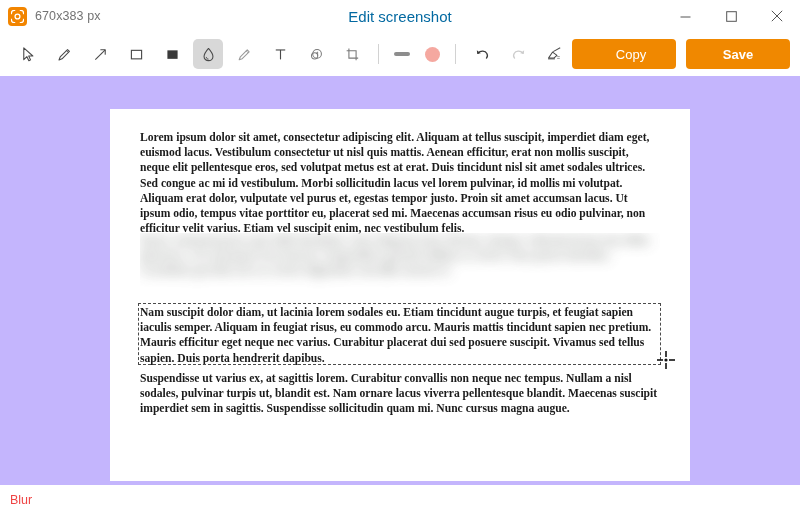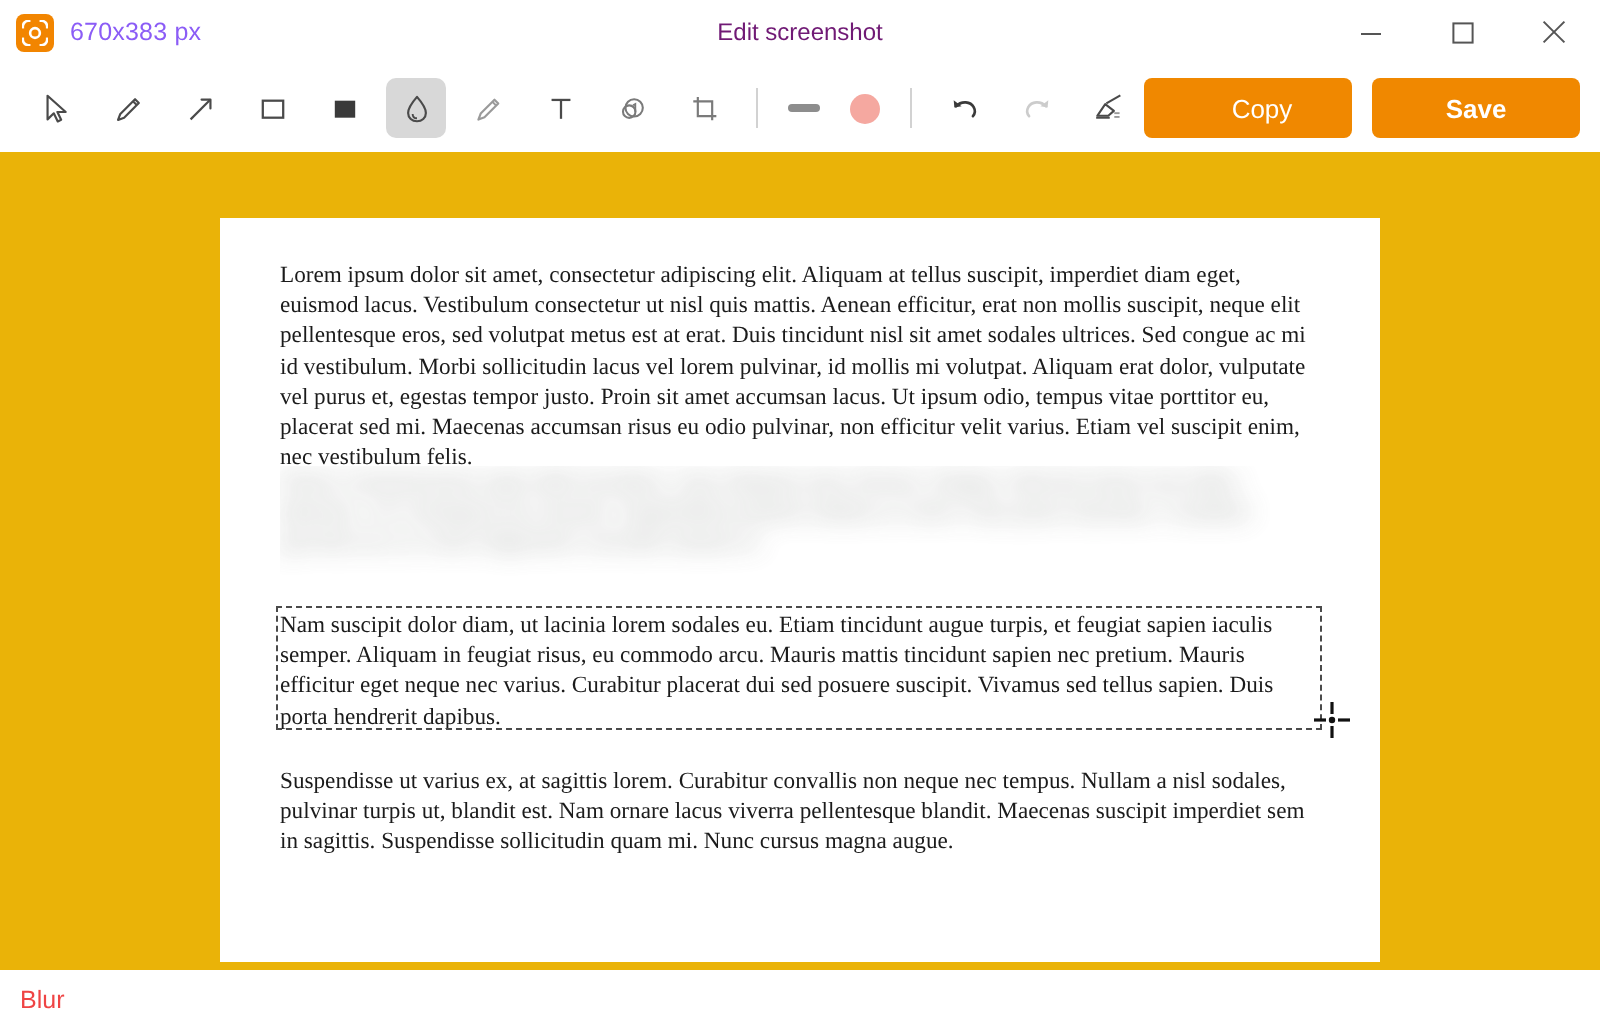--- a/index.html
+++ b/index.html
@@ -32,30 +32,30 @@
     width: 19px; height: 19px;
     border-radius: 4px;
     background: #f28500;
     display: flex; align-items: center; justify-content: center;
     flex: 0 0 auto;
   }
   .app-icon svg { display: block; }
   .dimension-label {
     margin-left: 8px;
     font-size: 12.5px;
-    color: #8b5cf6;
+    color: #737373;
     letter-spacing: 0.1px;
     white-space: nowrap;
   }
   .window-title {
     position: absolute;
     left: 0; right: 0;
     text-align: center;
-    font-size: 12px;
-    color: #701a75;
+    font-size: 15px;
+    color: #0369a1;
     pointer-events: none;
   }
   .win-controls {
     margin-left: auto;
     display: flex;
     height: 32px;
     align-items: stretch;
   }
   .win-btn {
     width: 46px;
@@ -121,23 +121,24 @@
     color: #ffffff;
     font-size: 13px;
     font-family: "Liberation Sans", sans-serif;
     cursor: default;
     padding: 0 14px;
   }
 
   
   .canvas-area {
     flex: 1 1 auto;
-    background: #eab308;
+    background: #c4b5fd;
     position: relative;
     overflow: hidden;
+    font-weight: bold;
   }
   .page {
     position: absolute;
     left: 110px; top: 33px;
     width: 580px; height: 372px;
     background: #ffffff;
   }
   .doc {
     position: absolute;
     left: 30px; top: 21px;
@@ -370,21 +371,21 @@
       <div class="sel-cursor">
         <svg width="26" height="26" viewBox="0 0 26 26">
           <line x1="13" y1="4" x2="13" y2="10" stroke="#111111" stroke-width="1.6"></line>
           <line x1="13" y1="16" x2="13" y2="22" stroke="#111111" stroke-width="1.6"></line>
           <line x1="4" y1="13" x2="10" y2="13" stroke="#111111" stroke-width="1.6"></line>
           <line x1="16" y1="13" x2="22" y2="13" stroke="#111111" stroke-width="1.6"></line>
           <circle cx="13" cy="13" r="1.6" fill="#111111"></circle>
         </svg>
       </div>
 
-      <div class="doc" style="top:274px;">
+      <div class="doc" style="top:262px;">
         <p>Suspendisse ut varius ex, at sagittis lorem. Curabitur convallis non neque nec tempus. Nullam a nisl sodales, pulvinar turpis ut, blandit est. Nam ornare lacus viverra pellentesque blandit. Maecenas suscipit imperdiet sem in sagittis. Suspendisse sollicitudin quam mi. Nunc cursus magna augue.</p>
       </div>
 
     </div>
   </div>
 
   <div class="statusbar">
     <span class="status-text">Blur</span>
   </div>
 

